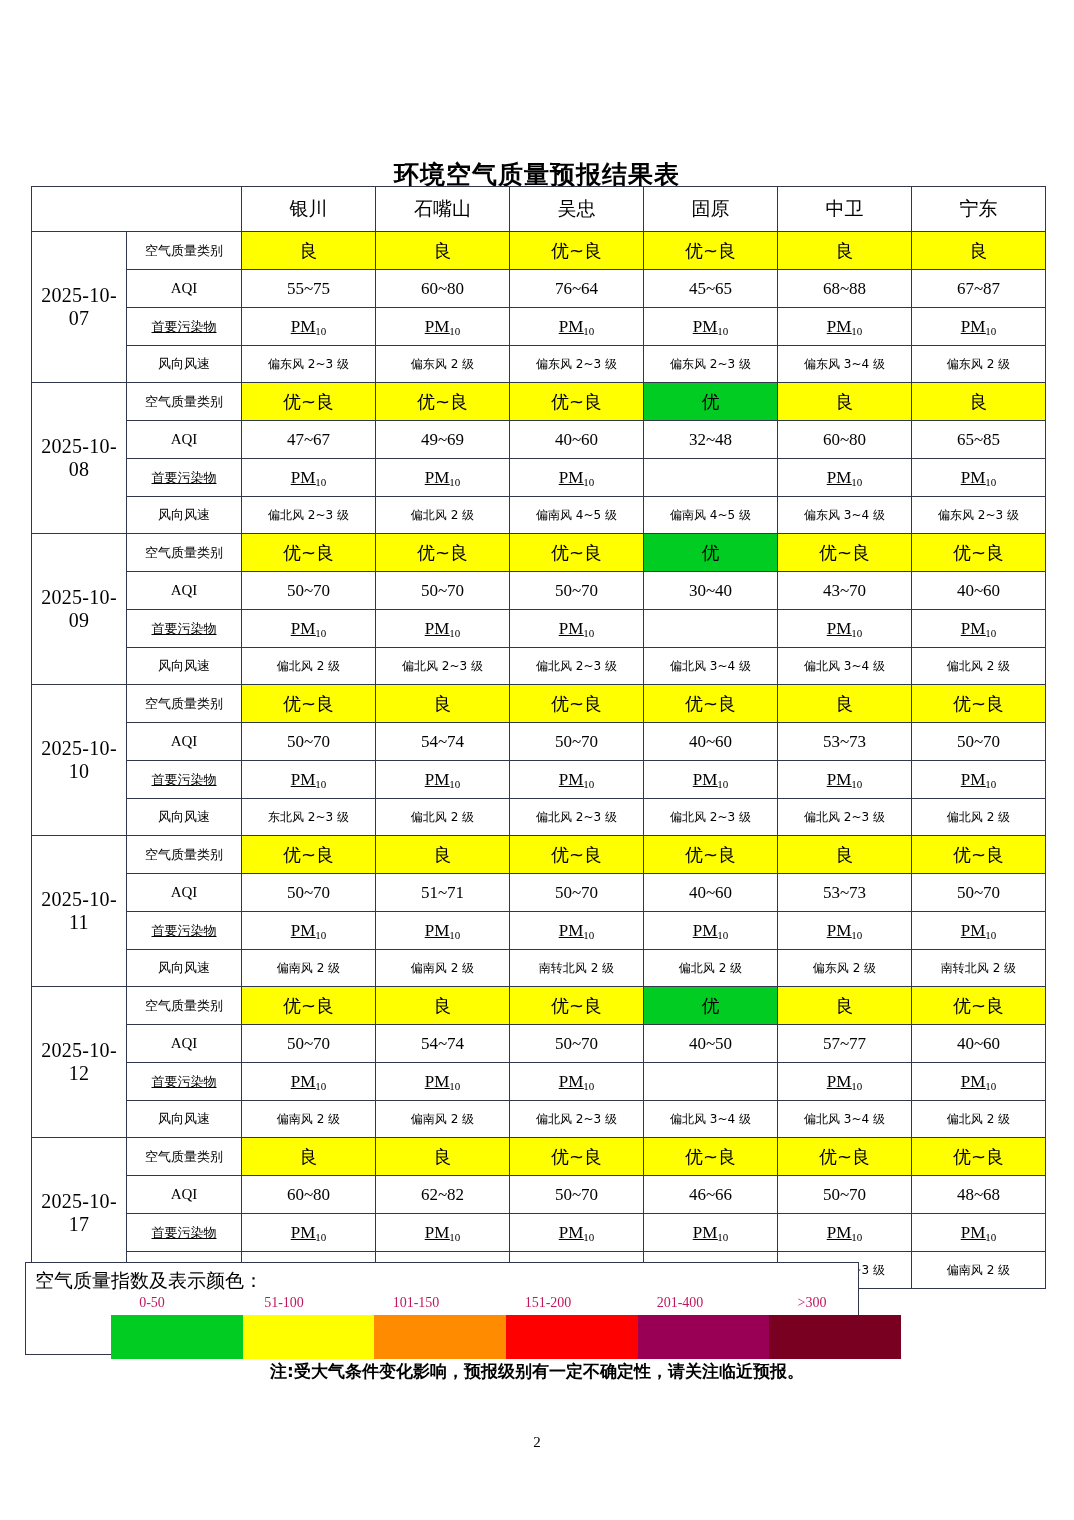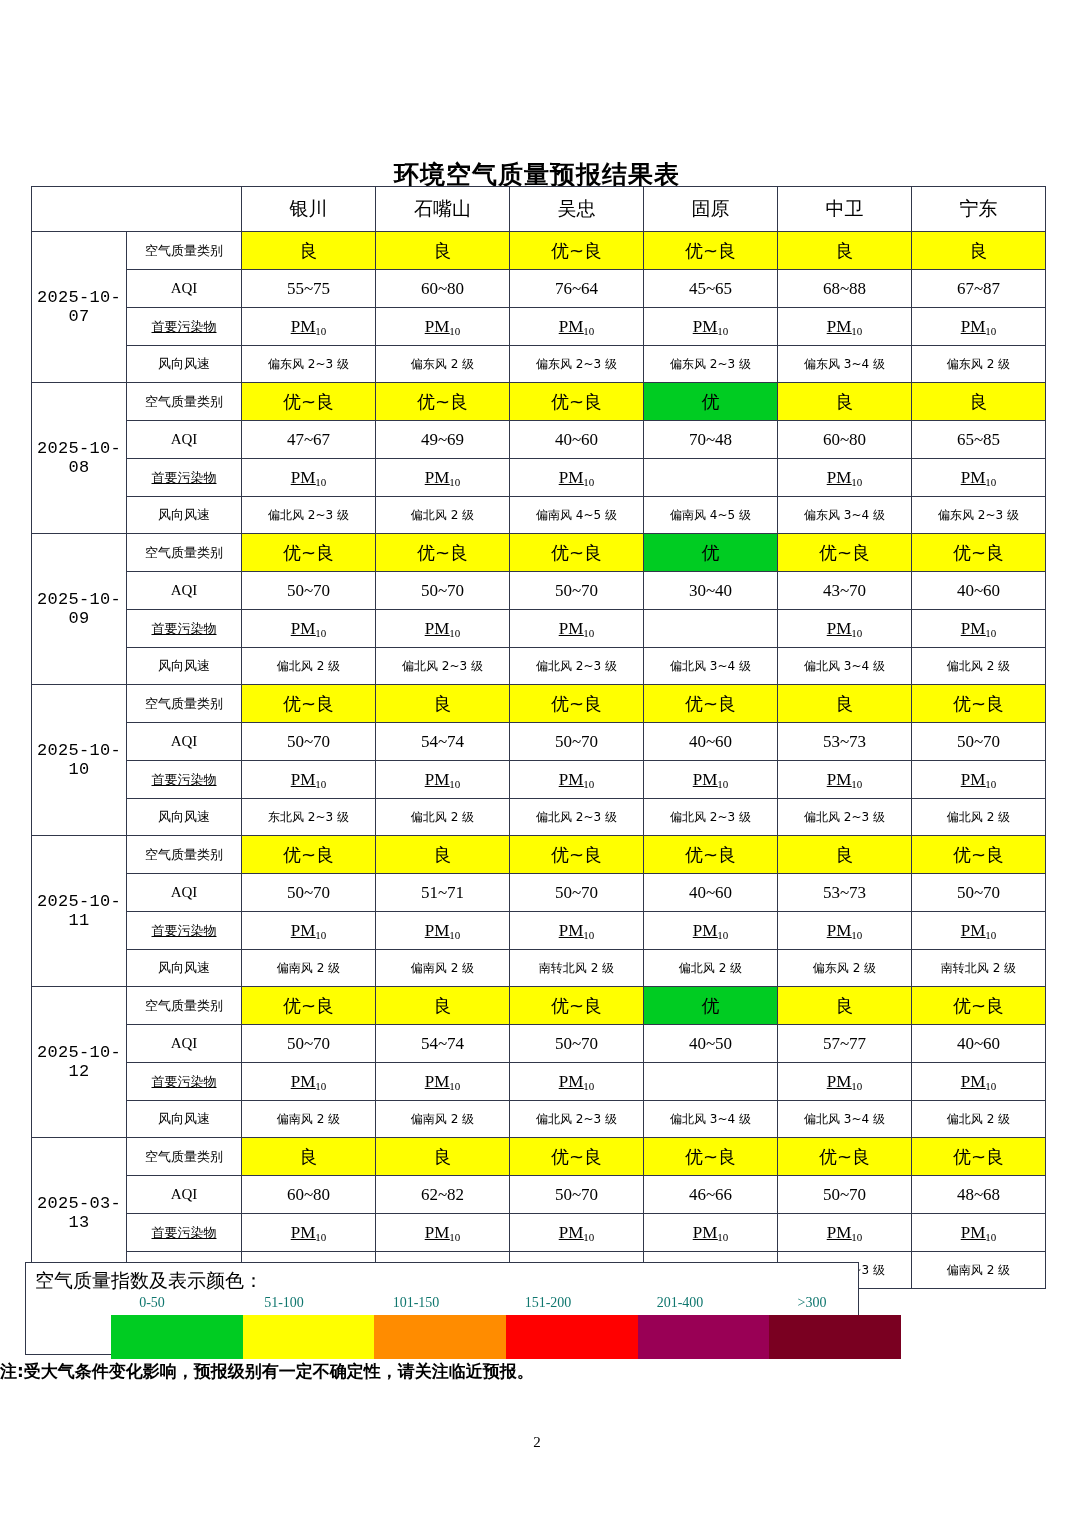--- a/index.html
+++ b/index.html
@@ -49,22 +49,22 @@
   col.c-label { width: 115px; }
   col.c-city  { width: 134px; }
 
   tr.head-row td { height: 44px; }
   td.city-head {
     font-family: "DejaVu Sans", "Liberation Sans", sans-serif;
     font-size: 19px;
     color: #000000;
   }
   td.date-cell {
-    font-family: Liberation Mono, monospace;
-    font-size: 17px;
+    font-family: Liberation Serif, serif;
+    font-size: 20px;
     letter-spacing: 0.3px;
   }
   td.row-label {
     font-family: "DejaVu Sans", "Liberation Sans", sans-serif;
     font-size: 13px;
   }
   td.row-label.aqi-label {
     font-family: "Liberation Serif", "DejaVu Serif", serif;
     font-size: 15px;
   }
@@ -131,40 +131,40 @@
     height: 20px;
     width: 790px;
   }
   .legend-labels span {
     position: absolute;
     top: 0;
     width: 132px;
     text-align: center;
     font-family: "Liberation Serif", "DejaVu Serif", serif;
     font-size: 14px;
-    color: #0f766e;
+    color: #be185d;
   }
   .legend-bar {
     position: absolute;
     top: 20px;
     left: 25px;
     width: 790px;
     height: 44px;
     display: flex;
   }
   .legend-bar div {
     flex: 1 1 0;
     height: 100%;
   }
   .note {
     position: absolute;
     left: 0;
     top: 1360px;
     width: 1074px;
-    text-align: left;
+    text-align: center;
     font-family: "DejaVu Sans", "Liberation Sans", sans-serif;
     font-size: 17px;
     font-weight: bold;
     color: #000000;
   }
   .page-number {
     position: absolute;
     left: 0;
     top: 1434px;
     width: 1074px;
@@ -247,21 +247,21 @@
           <td class="cat-cell lv-liang">优~良</td>
           <td class="cat-cell lv-you">优</td>
           <td class="cat-cell lv-liang">良</td>
           <td class="cat-cell lv-liang">良</td>
         </tr>
         <tr class="r-aqi">
           <td class="row-label aqi-label">AQI</td>
           <td class="aqi-cell">47~67</td>
           <td class="aqi-cell">49~69</td>
           <td class="aqi-cell">40~60</td>
-          <td class="aqi-cell">70~48</td>
+          <td class="aqi-cell">32~48</td>
           <td class="aqi-cell">60~80</td>
           <td class="aqi-cell">65~85</td>
         </tr>
         <tr class="r-poll">
           <td class="row-label">首要污染物</td>
           <td class="poll-cell"><span>PM</span><sub>10</sub></td>
           <td class="poll-cell"><span>PM</span><sub>10</sub></td>
           <td class="poll-cell"><span>PM</span><sub>10</sub></td>
           <td class="poll-cell"></td>
           <td class="poll-cell"><span>PM</span><sub>10</sub></td>
@@ -418,21 +418,21 @@
         <tr class="r-wind">
           <td class="row-label">风向风速</td>
           <td class="wind-cell">偏南风 2 级</td>
           <td class="wind-cell">偏南风 2 级</td>
           <td class="wind-cell">偏北风 2~3 级</td>
           <td class="wind-cell">偏北风 3~4 级</td>
           <td class="wind-cell">偏北风 3~4 级</td>
           <td class="wind-cell">偏北风 2 级</td>
         </tr>
         <tr class="r-cat">
-          <td class="date-cell" rowspan="4">2025-03-13</td>
+          <td class="date-cell" rowspan="4">2025-10-17</td>
           <td class="row-label">空气质量类别</td>
           <td class="cat-cell lv-liang">良</td>
           <td class="cat-cell lv-liang">良</td>
           <td class="cat-cell lv-liang">优~良</td>
           <td class="cat-cell lv-liang">优~良</td>
           <td class="cat-cell lv-liang">优~良</td>
           <td class="cat-cell lv-liang">优~良</td>
         </tr>
         <tr class="r-aqi">
           <td class="row-label aqi-label">AQI</td>

